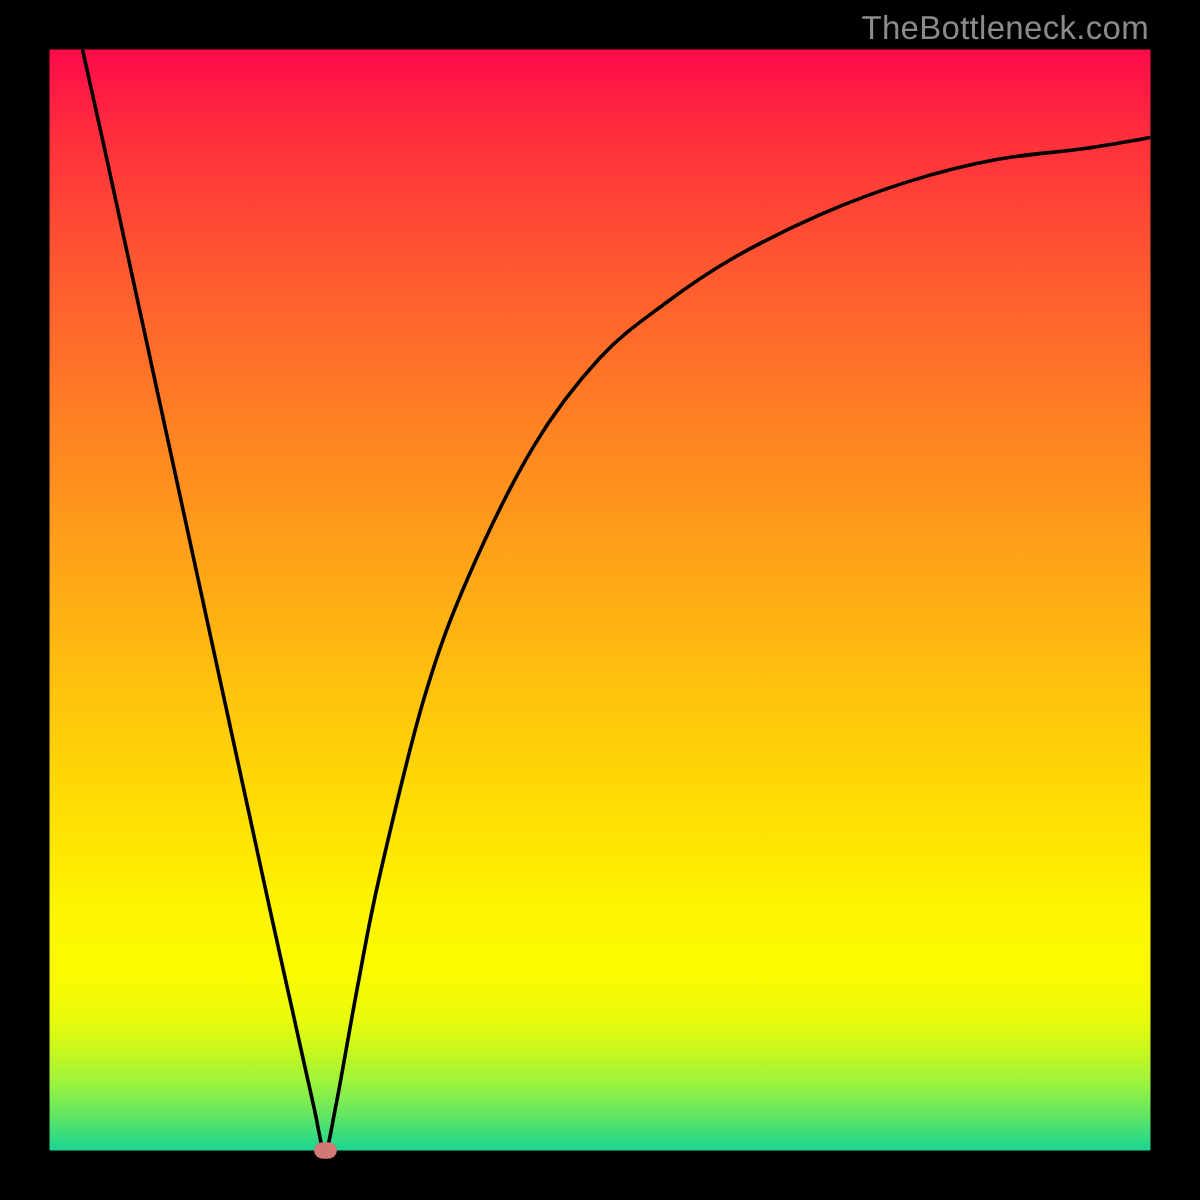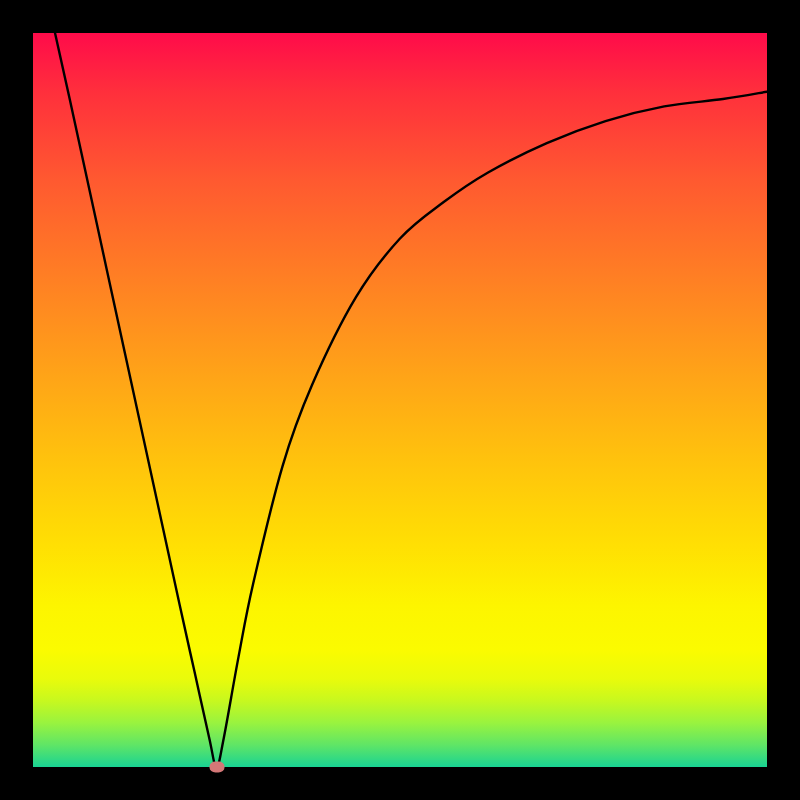--- a/index.html
+++ b/index.html
@@ -70,20 +70,21 @@
     border-radius: 6px / 5px;
     transform: translate(-50%, -50%);
     z-index: 11;
   }
 </style>
 </head>
 <body>
 
 <div class="frame">
 
+  <div class="watermark">TheBottleneck.com</div>
 
   <div class="plot-area">
 
     <svg class="curve" viewBox="0 0 734 734" preserveAspectRatio="none">
       <path id="curve-path" d="M 22.02 0.00 C 24.47 11.01, 28.14 26.91, 36.70 66.06 C 45.26 105.21, 61.17 178.61, 73.40 234.88 C 85.63 291.15, 97.87 347.43, 110.10 403.70 C 122.33 459.97, 138.24 533.37, 146.80 572.52 C 155.36 611.67, 156.59 616.56, 161.48 638.58 C 166.37 660.60, 172.49 688.74, 176.16 704.64 C 179.83 720.54, 181.05 734.00, 183.50 734.00 C 185.95 734.00, 187.17 722.99, 190.84 704.64 C 194.51 686.29, 200.63 649.59, 205.52 623.90 C 210.41 598.21, 212.86 582.31, 220.20 550.50 C 227.54 518.69, 239.77 466.09, 249.56 433.06 C 259.35 400.03, 266.69 380.46, 278.92 352.32 C 291.15 324.18, 308.28 288.71, 322.96 264.24 C 337.64 239.77, 352.32 221.42, 367.00 205.52 C 381.68 189.62, 396.36 179.83, 411.04 168.82 C 425.72 157.81, 437.95 149.25, 455.08 139.46 C 472.21 129.67, 494.23 118.66, 513.80 110.10 C 533.37 101.54, 552.95 94.20, 572.52 88.08 C 592.09 81.96, 611.67 77.07, 631.24 73.40 C 650.81 69.73, 672.83 68.51, 689.96 66.06 C 707.09 63.61, 726.66 59.94, 734.00 58.72" fill="none" stroke="#000" stroke-width="2.4" stroke-linecap="round" stroke-linejoin="round"></path>
     </svg>
 
     <div class="marker" id="min-marker" style="left: 183.5px; top: 734px; background: rgb(212, 119, 119);"></div>
 
   </div>

